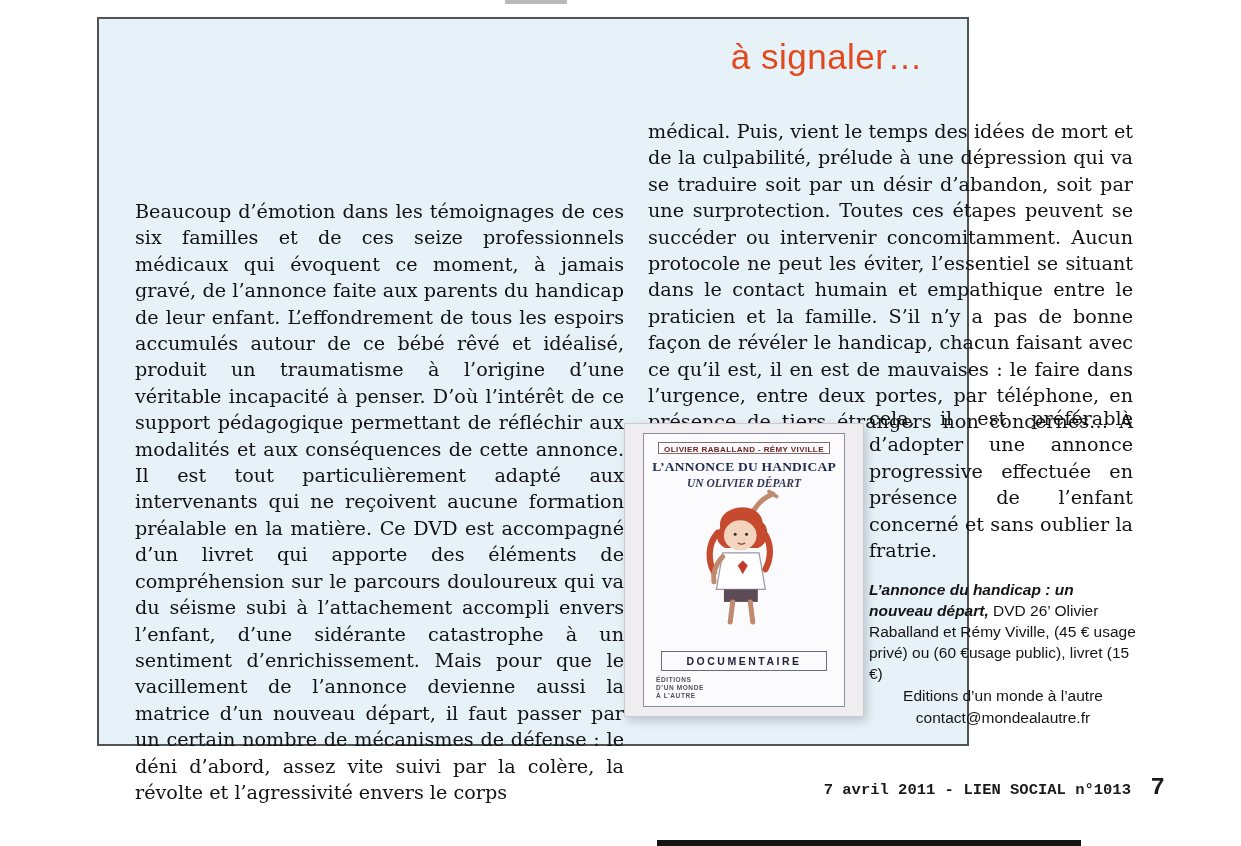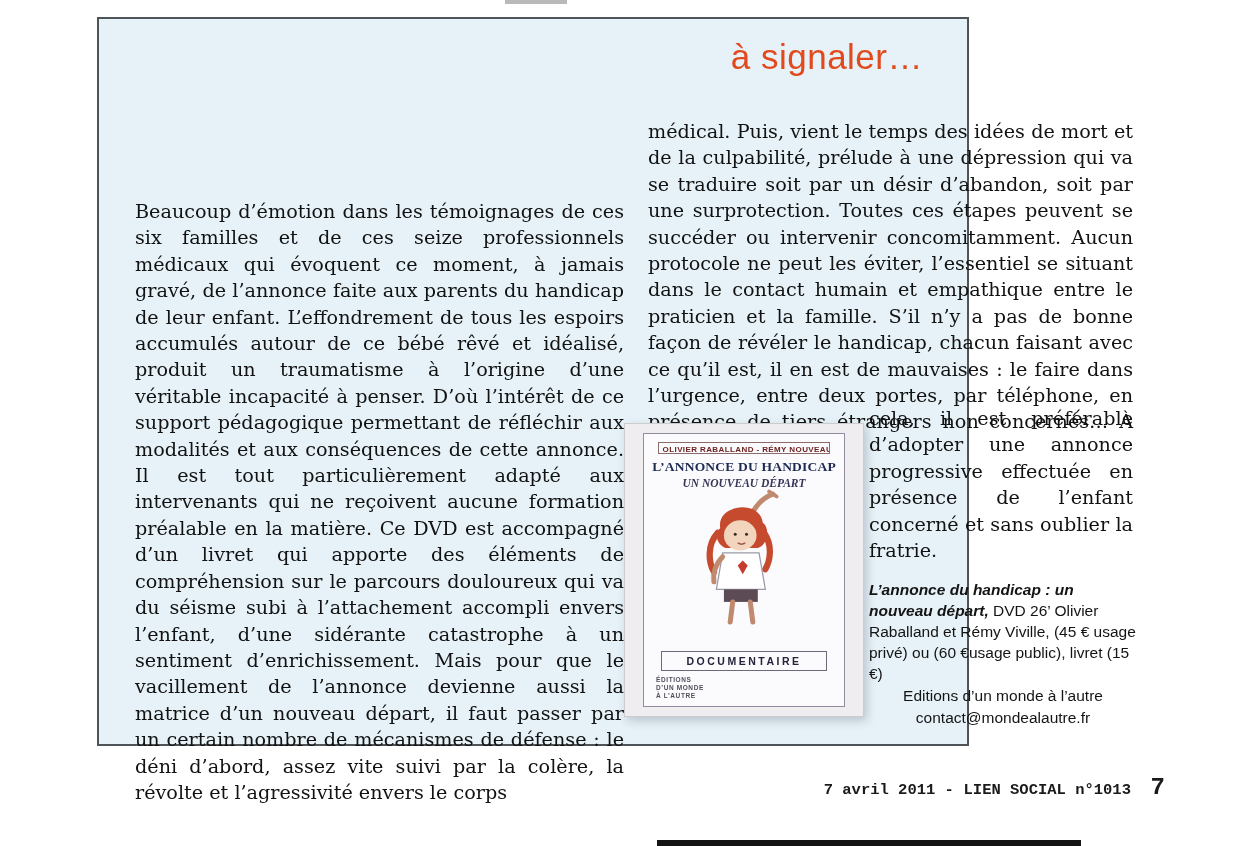--- a/index.html
+++ b/index.html
@@ -213,23 +213,23 @@
 
 
   <div class="body-text left-col">Beaucoup d’émotion dans les témoignages de ces six familles et de ces seize professionnels médicaux qui évoquent ce moment, à jamais gravé, de l’annonce faite aux parents du handicap de leur enfant. L’effondrement de tous les espoirs accumulés autour de ce bébé rêvé et idéalisé, produit un traumatisme à l’origine d’une véritable incapacité à penser. D’où l’intérêt de ce support pédagogique permettant de réfléchir aux modalités et aux conséquences de cette annonce. Il est tout particulièrement adapté aux intervenants qui ne reçoivent aucune formation préalable en la matière. Ce DVD est accompagné d’un livret qui apporte des éléments de compréhension sur le parcours douloureux qui va du séisme subi à l’attachement accompli envers l’enfant, d’une sidérante catastrophe à un sentiment d’enrichissement. Mais pour que le vacillement de l’annonce devienne aussi la matrice d’un nouveau départ, il faut passer par un certain nombre de mécanismes de défense : le déni d’abord, assez vite suivi par la colère, la révolte et l’agressivité envers le corps</div>
 
   <div class="body-text right-col-top">médical. Puis, vient le temps des idées de mort et de la culpabilité, prélude à une dépression qui va se traduire soit par un désir d’abandon, soit par une surprotection. Toutes ces étapes peuvent se succéder ou intervenir concomitamment. Aucun protocole ne peut les éviter, l’essentiel se situant dans le contact humain et empathique entre le praticien et la famille. S’il n’y a pas de bonne façon de révéler le handicap, chacun faisant avec ce qu’il est, il en est de mauvaises : le faire dans l’urgence, entre deux portes, par téléphone, en présence de tiers étrangers non concernés… À tout</div>
 
   <div class="body-text right-col-wrap">cela, il est préférable d’adopter une annonce progressive effectuée en présence de l’enfant concerné et sans oublier la fratrie.</div>
 
   <div class="dvd-card">
     <div class="dvd-cover">
-      <div class="cover-authors">OLIVIER RABALLAND - RÉMY NOUVEAU</div>
+      <div class="cover-authors">OLIVIER RABALLAND - RÉMY VIVILLE</div>
       <div class="cover-title">L’ANNONCE DU HANDICAP</div>
-      <div class="cover-subtitle">UN NOUVEAU DÉPART</div>
+      <div class="cover-subtitle">UN OLIVIER DÉPART</div>
       <div class="cover-art">
         <svg width="128" height="138" viewBox="0 0 100 110" aria-hidden="true">
 
           <path d="M56 20 C61 11 67 6 73 4" stroke="#c08a6e" stroke-width="4" fill="none" stroke-linecap="round"></path>
           <path d="M70 2 l6 4" stroke="#c08a6e" stroke-width="3" stroke-linecap="round"></path>
 
           <path d="M31 31 C28 12 63 8 65 27 C71 31 69 45 61 47 L35 47 C27 43 27 35 31 31" fill="#c64a2e"></path>
           <path d="M29 35 C20 45 22 59 26 66" stroke="#c64a2e" stroke-width="5" fill="none" stroke-linecap="round"></path>
           <path d="M66 35 C73 45 71 57 67 64" stroke="#c64a2e" stroke-width="5" fill="none" stroke-linecap="round"></path>
 

